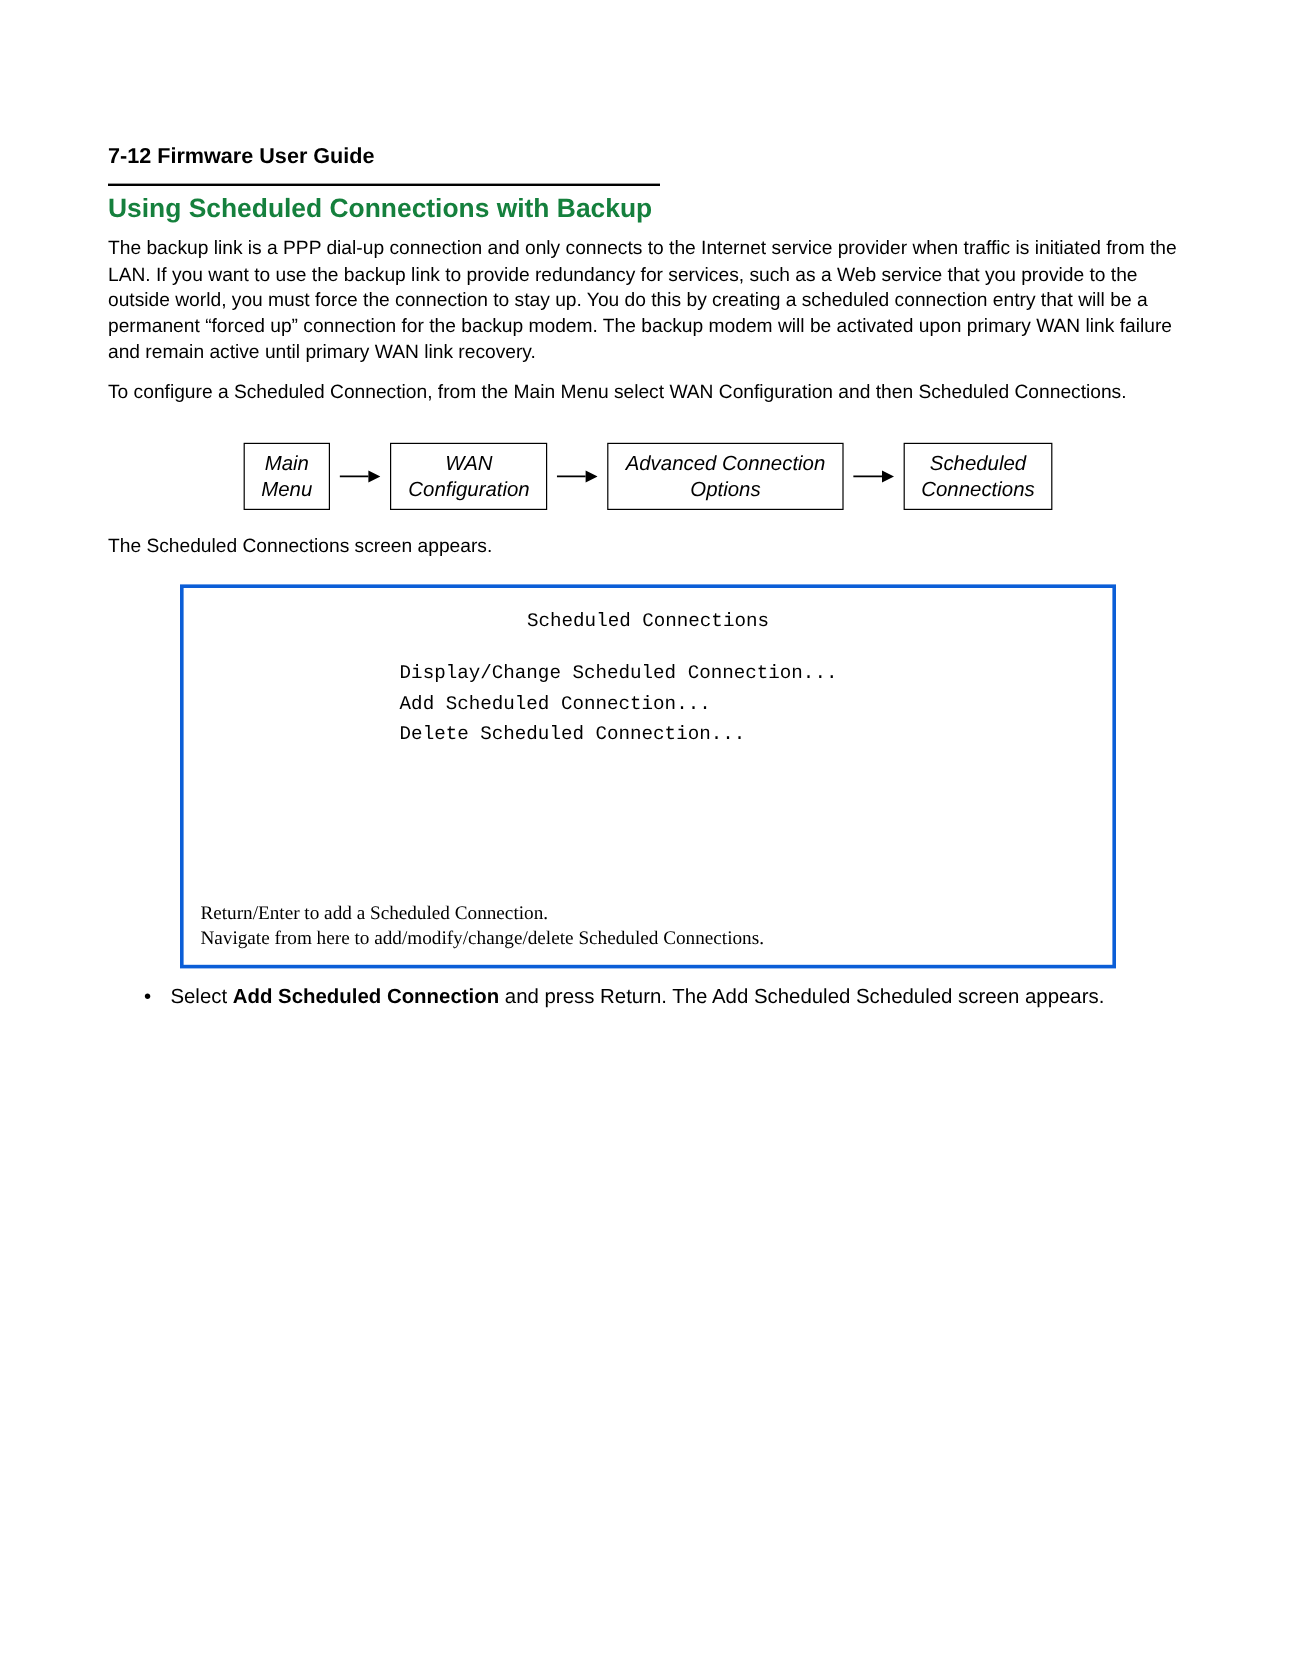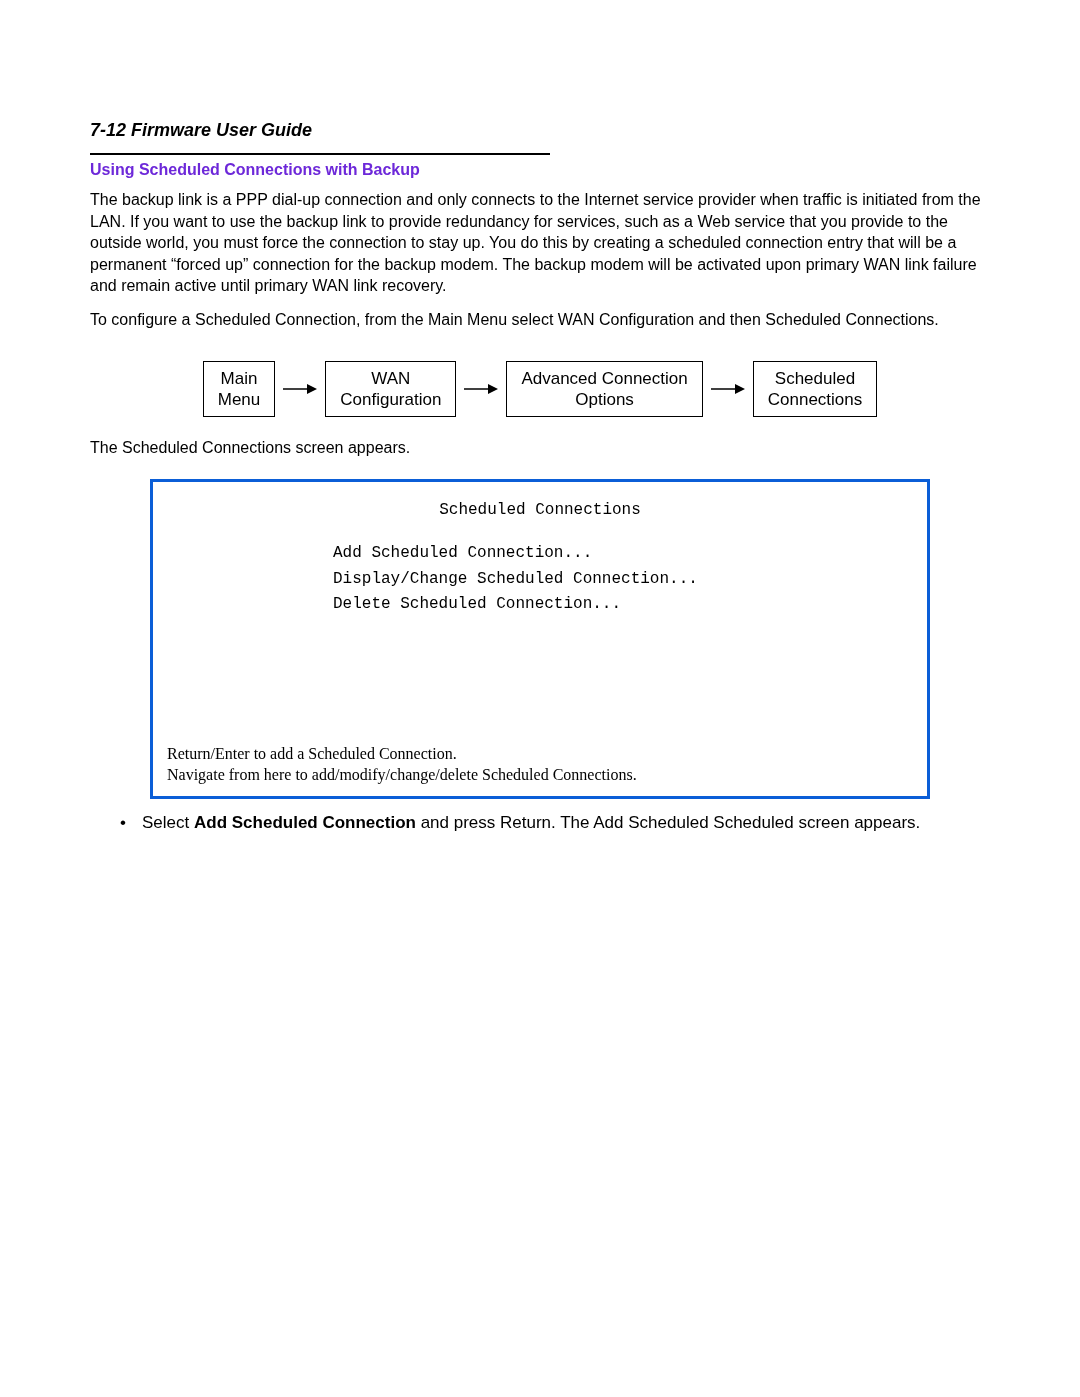--- a/index.html
+++ b/index.html
@@ -9,46 +9,46 @@
     width: 1080px;
     height: 1397px;
     font-family: Arial, Helvetica, sans-serif;
     color: #000000;
   }
   .page {
     padding: 120px 90px 0 90px;
     box-sizing: border-box;
   }
   .page-header {
-    font-style: italic;
     font-weight: bold;
     font-size: 18px;
     margin-bottom: 12px;
   }
   .rule {
     border: none;
     border-top: 2px solid #000;
     width: 460px;
     margin: 0 0 6px 0;
   }
   .section-title {
-    color: #6d28d9;
+    color: #15803d;
     font-weight: bold;
-    font-size: 16px;
+    font-size: 22px;
     margin: 0 0 10px 0;
   }
   .body-text {
     font-size: 16px;
     line-height: 1.35;
     margin: 0 0 12px 0;
   }
   .nav-diagram {
     display: flex;
     justify-content: center;
     margin: 30px 0 20px 0;
+    font-style: italic;
   }
   .nav-box {
     border: 1.5px solid #000;
     padding: 6px 14px;
     text-align: center;
     font-size: 17px;
     line-height: 1.25;
     white-space: pre;
   }
   .nav-arrow {
@@ -135,22 +135,22 @@
     </div>
     <div class="nav-box">Scheduled
 Connections</div>
   </div>
 
   <p class="body-text">The Scheduled Connections screen appears.</p>
 
   <div class="terminal">
     <div class="terminal-title">Scheduled Connections</div>
     <div class="terminal-menu">
+      <div>Display/Change Scheduled Connection...</div>
       <div>Add Scheduled Connection...</div>
-      <div>Display/Change Scheduled Connection...</div>
       <div>Delete Scheduled Connection...</div>
     </div>
     <div class="terminal-footer">
       <div>Return/Enter to add a Scheduled Connection.</div>
       <div>Navigate from here to add/modify/change/delete Scheduled Connections.</div>
     </div>
   </div>
 
   <div class="bullet-row">
     <div class="bullet-dot">•</div>

